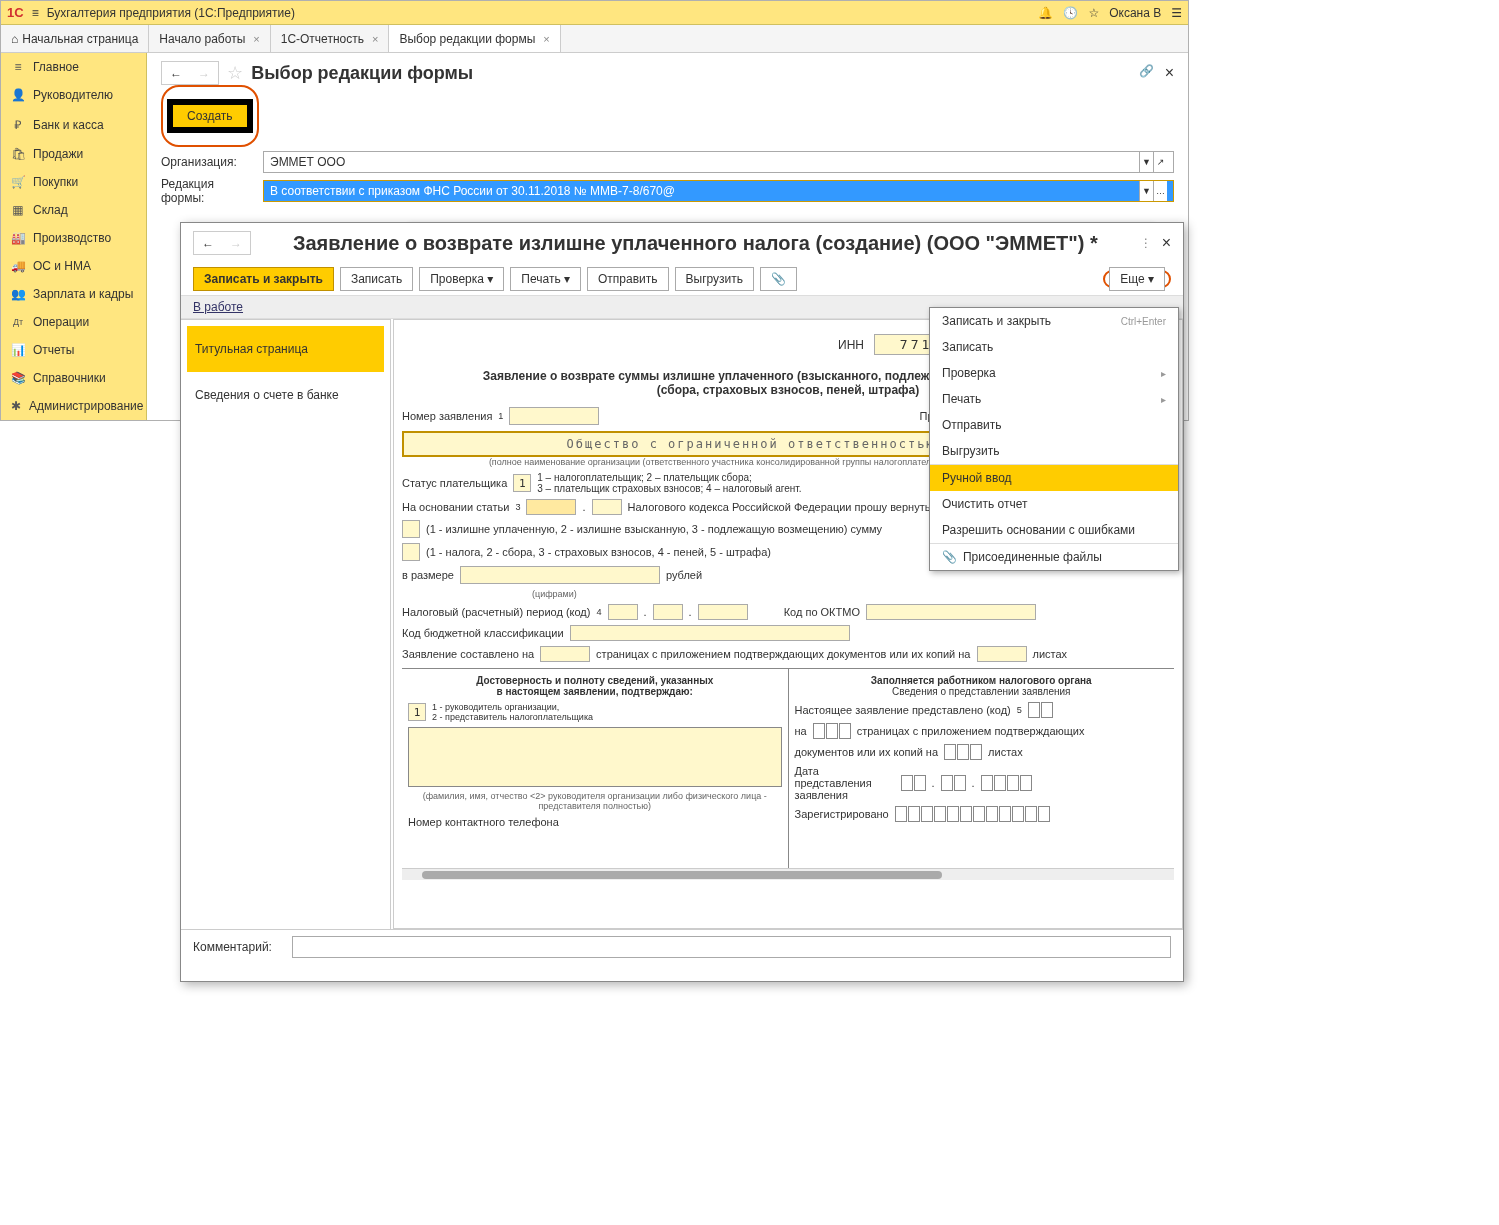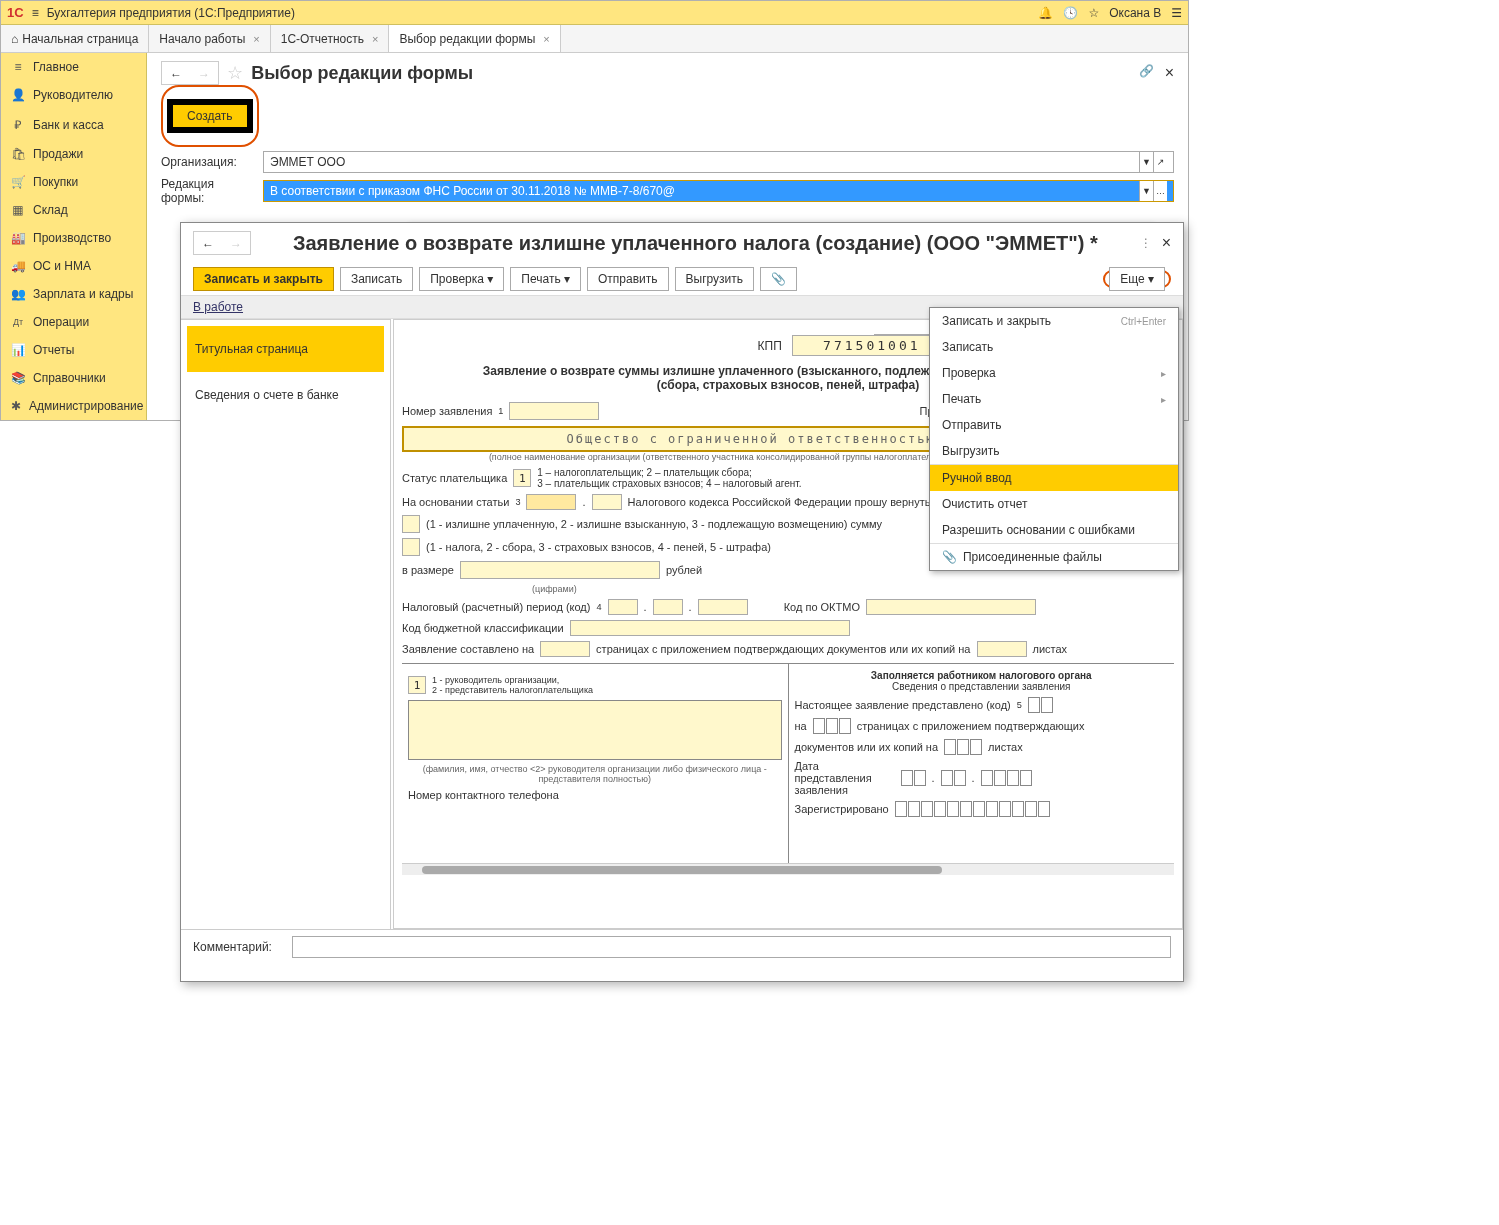--- a/index.html
+++ b/index.html
@@ -245,30 +245,20 @@
     <div class="form-pane">
       <div class="form-top-row">
         <span class="lbl">ИНН</span>
         <span class="yellow-field" style="width:160px;text-align:center">7715398054</span>
         <div style="width:130px;font-size:10px;text-align:right;color:#555">
           <div>Приложе</div>
           <div>к приказу</div>
           <div>от 30 ноября 2018</div>
         </div>
       </div>
-      <div class="form-top-row" style="margin-top:-30px;margin-right:140px">
-        <span class="lbl">КПП</span>
-        <span class="yellow-field" style="width:160px;text-align:center">771501001</span>
-        <span>Стр.</span>
-        <div class="box-group">
-          <span class="cell">0</span>
-          <span class="cell">0</span>
-          <span class="cell">1</span>
-        </div>
-      </div>
 
       <div class="form-section-title" style="padding:0 60px">Заявление о возврате суммы излишне уплаченного (взысканного, подлежащего возмещению) налога (сбора, страховых взносов, пеней, штрафа)</div>
 
       <div class="row">
         <span>Номер заявления</span>
         <sup>1</sup>
         <span class="yellow-field" style="width:90px;height:18px"></span>
         <span style="flex:1;text-align:right">Представляется в налоговый орган (код)</span>
         <span class="yellow-field" style="width:40px">77</span>
       </div>
@@ -325,20 +315,22 @@
       <div class="row">
         <span>Заявление составлено на</span>
         <span class="yellow-field" style="width:50px;height:16px"></span>
         <span>страницах с приложением подтверждающих документов или их копий на</span>
         <span class="yellow-field" style="width:50px;height:16px"></span>
         <span>листах</span>
       </div>
 
       <div class="sub-cols">
         <div class="sub-col left">
+          <div style="text-align:center;font-weight:bold;white-space:pre-line">Достоверность и полноту сведений, указанных
+в настоящем заявлении, подтверждаю:</div>
           <div class="row">
             <span class="small-box">1</span>
             <span style="white-space:pre-line;font-size:9px">1 - руководитель организации,
 2 - представитель налогоплательщика</span>
           </div>
           <div class="big-yellow"></div>
           <div class="tiny-note">(фамилия, имя, отчество &lt;2&gt; руководителя организации либо физического лица - представителя полностью)</div>
           <div class="row">
               <span>Номер контактного телефона</span>
             </div>

